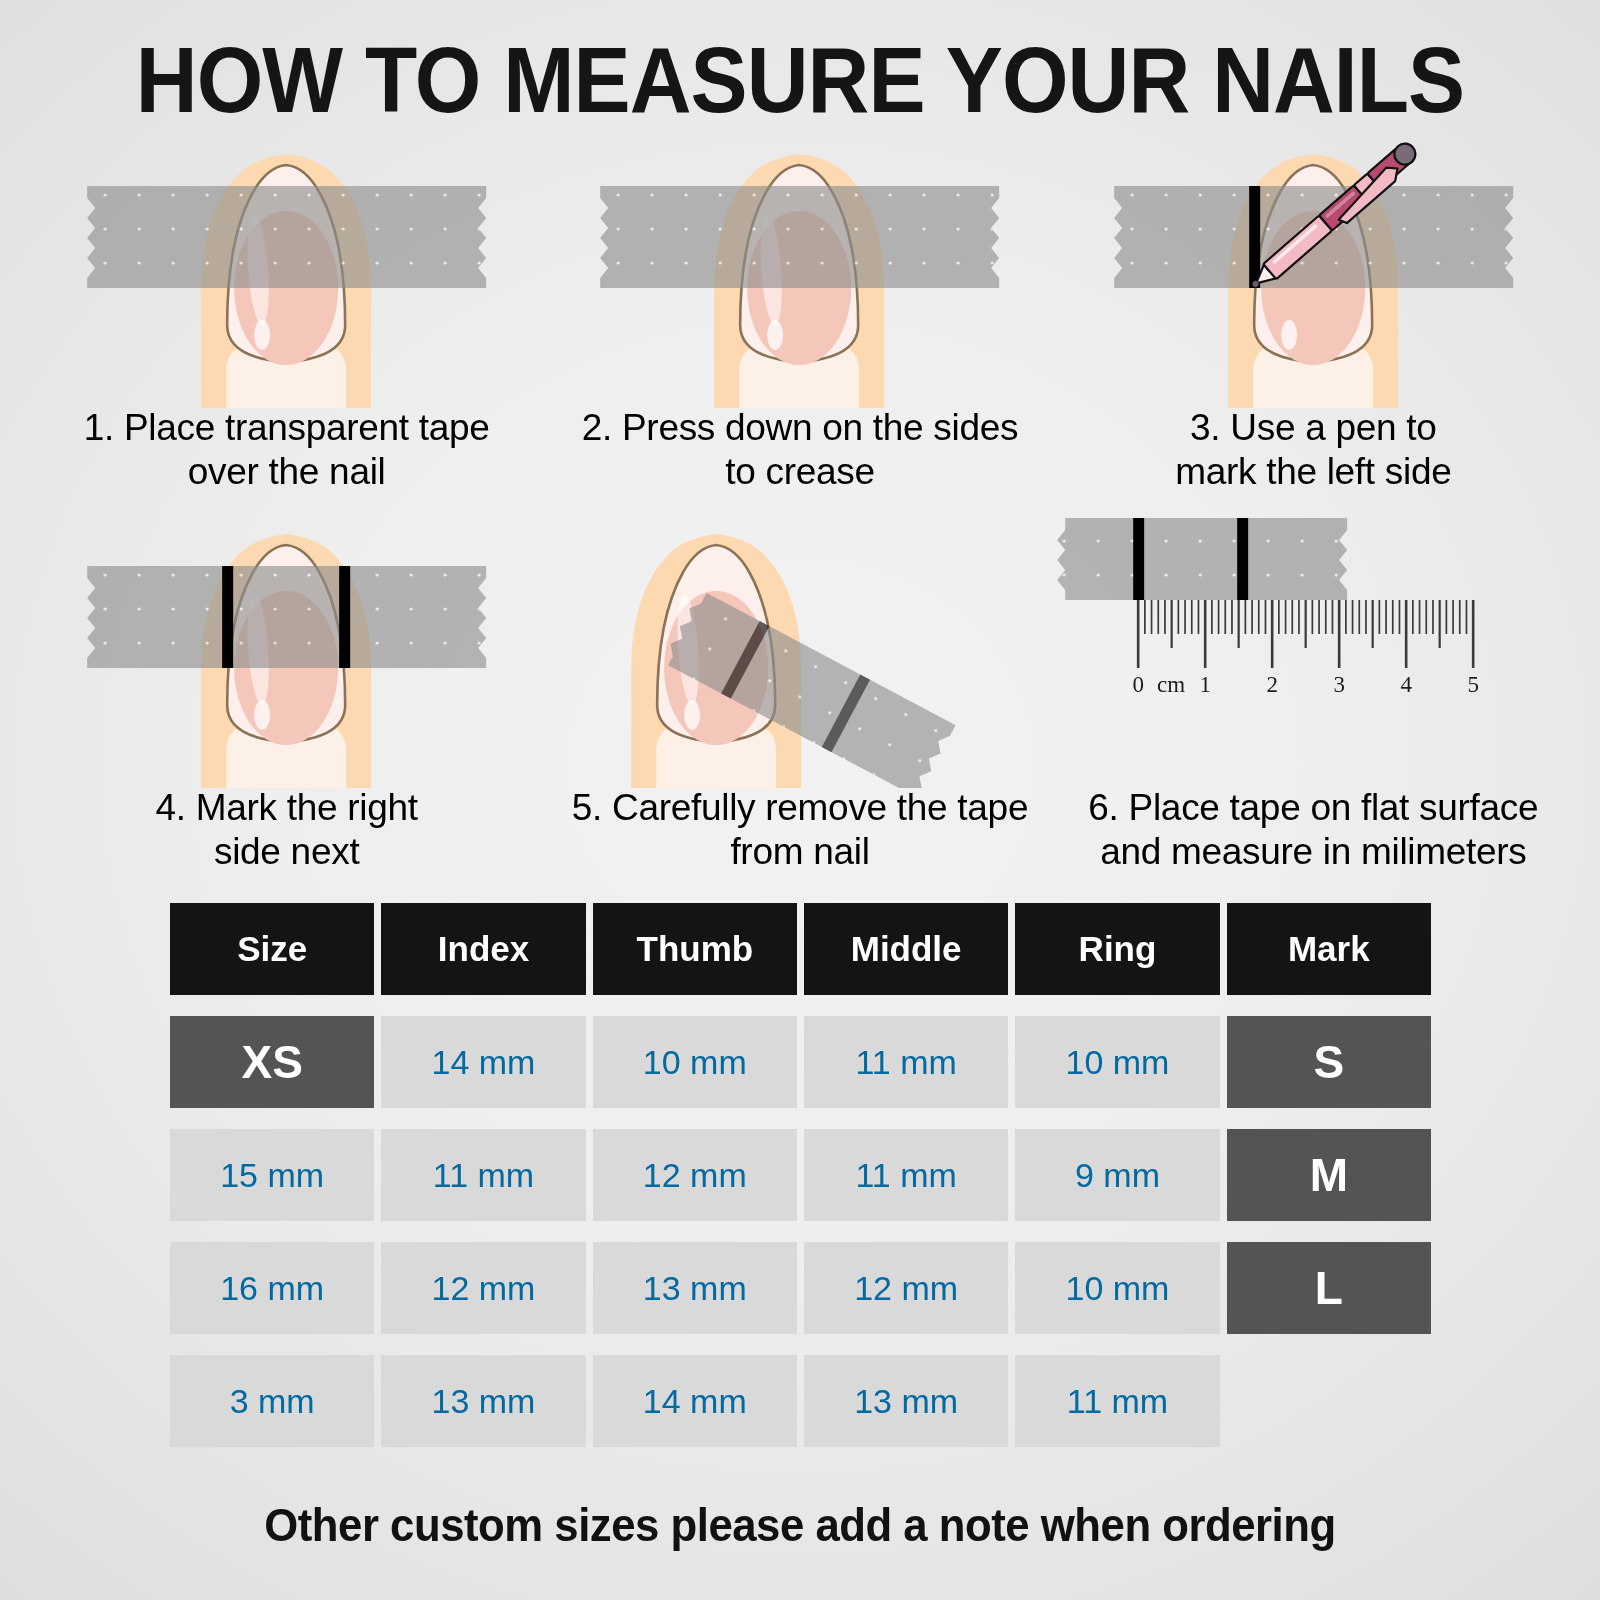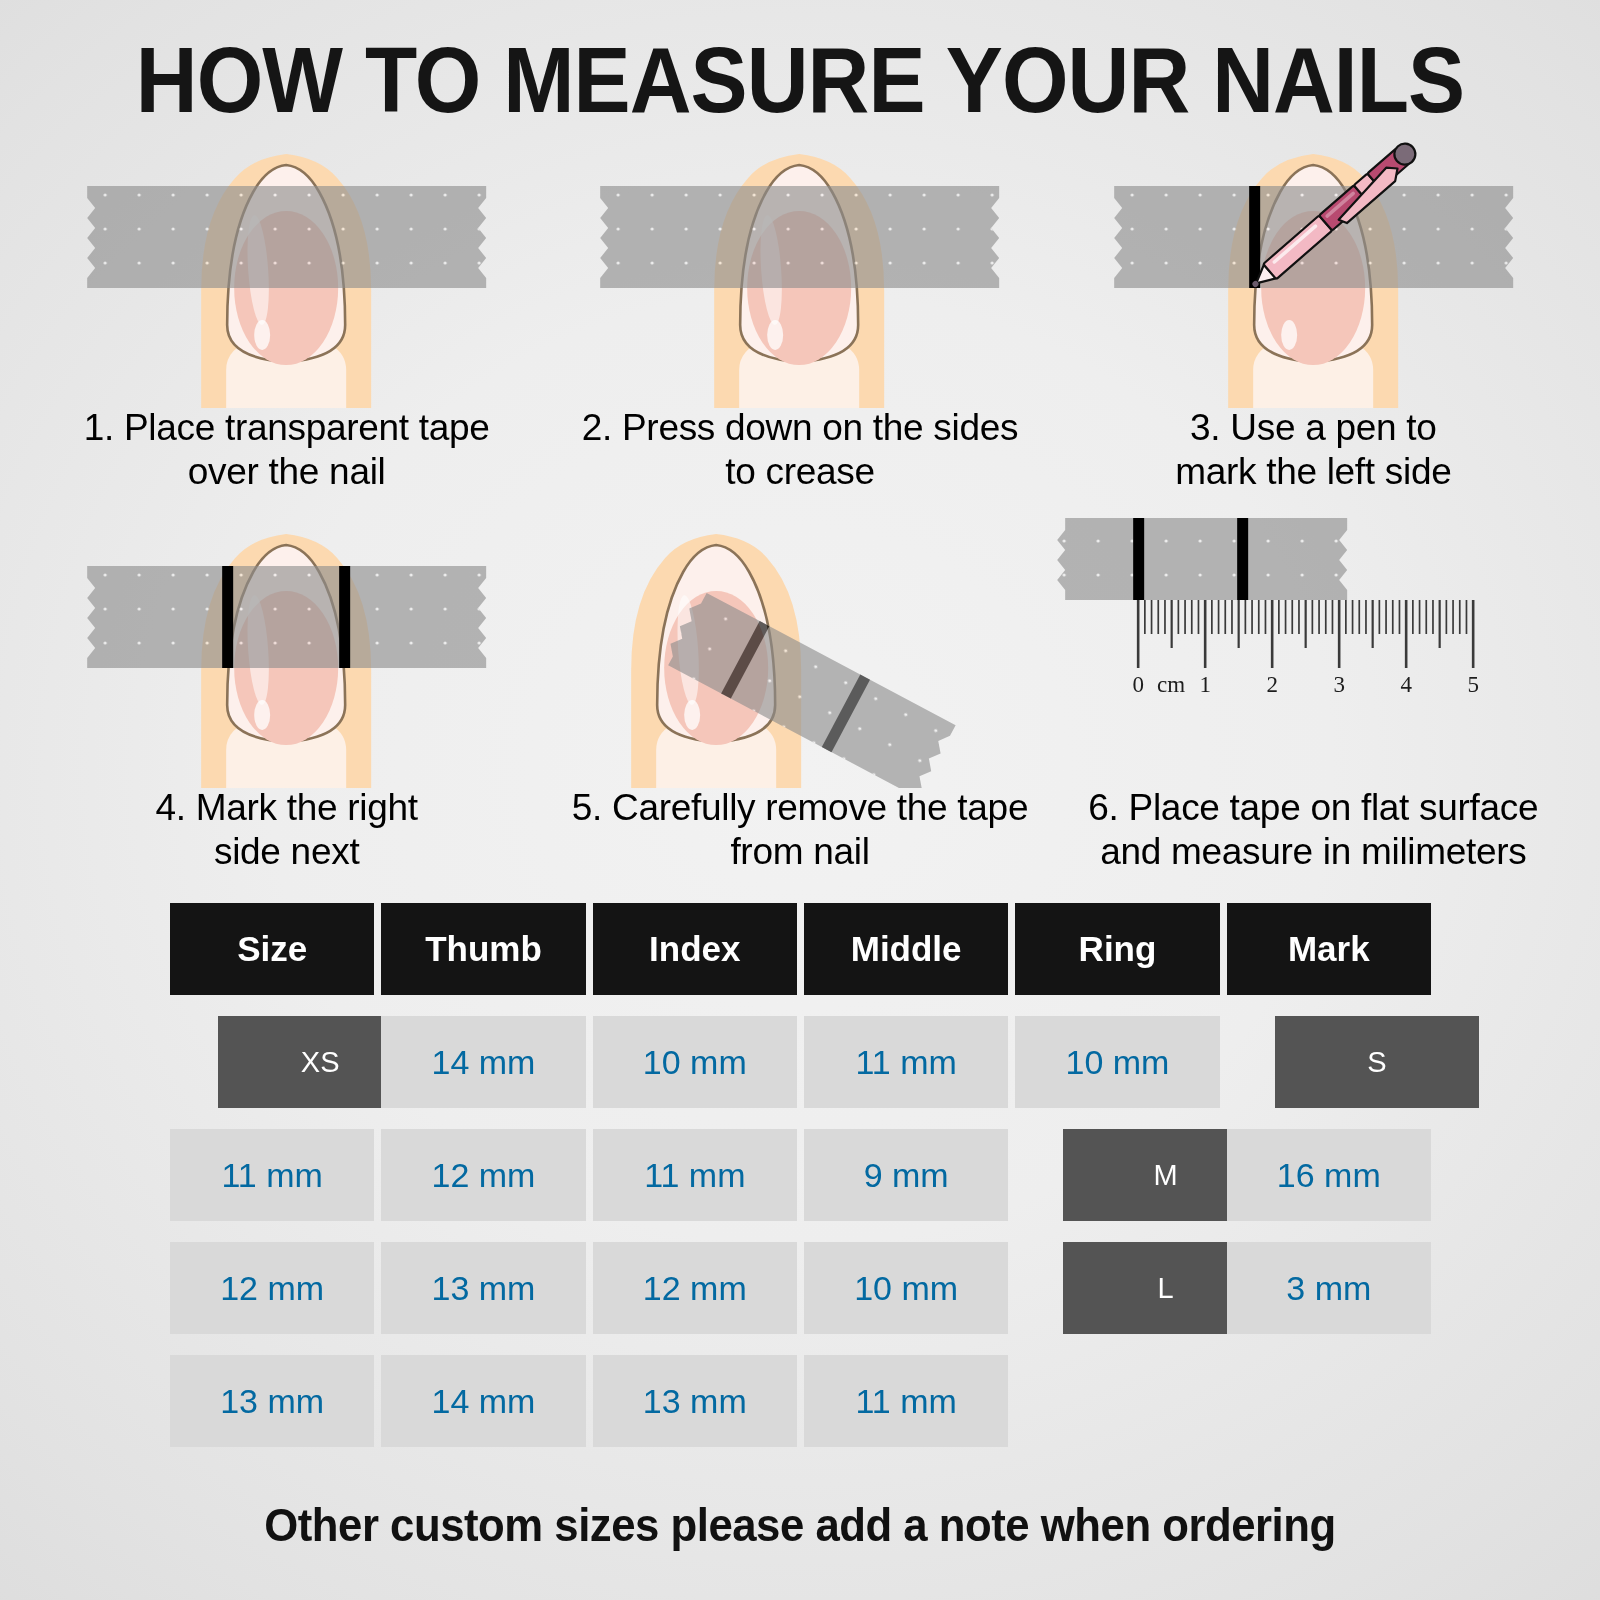--- a/index.html
+++ b/index.html
@@ -77,23 +77,22 @@
   }
   .cell.head {
     background: #141414;
     color: #ffffff;
     font-weight: 700;
     font-size: 35px;
   }
   .cell.sizecol {
     background: #545454;
     color: #ffffff;
-    font-weight: 400;
-    font-size: 29px;
-    margin-left: 48px;
+    font-weight: 700;
+    font-size: 46px;
   }
   .cell.data {
     background: #d9d9d9;
     color: #0369a1;
     font-weight: 400;
   }
 
   
   #footer {
     position: absolute;
@@ -372,26 +371,26 @@
   </div>
 
 </div>
 
 <div id="table">
 
   <div class="cellwrap">
       <div class="cell head">Size</div>
     </div>
   <div class="cellwrap">
+      <div class="cell head">Index</div>
+    </div>
+  <div class="cellwrap">
       <div class="cell head">Thumb</div>
     </div>
   <div class="cellwrap">
-      <div class="cell head">Index</div>
-    </div>
-  <div class="cellwrap">
       <div class="cell head">Middle</div>
     </div>
   <div class="cellwrap">
       <div class="cell head">Ring</div>
     </div>
   <div class="cellwrap">
       <div class="cell head">Mark</div>
     </div>
 
   <div class="cellwrap">
@@ -407,20 +406,23 @@
       <div class="cell data">11 mm</div>
     </div>
   <div class="cellwrap">
       <div class="cell data">10 mm</div>
     </div>
 
   <div class="cellwrap">
       <div class="cell sizecol">S</div>
     </div>
   <div class="cellwrap">
+      <div class="cell data">15 mm</div>
+    </div>
+  <div class="cellwrap">
       <div class="cell data">11 mm</div>
     </div>
   <div class="cellwrap">
       <div class="cell data">12 mm</div>
     </div>
   <div class="cellwrap">
       <div class="cell data">11 mm</div>
     </div>
   <div class="cellwrap">
       <div class="cell data">9 mm</div>

